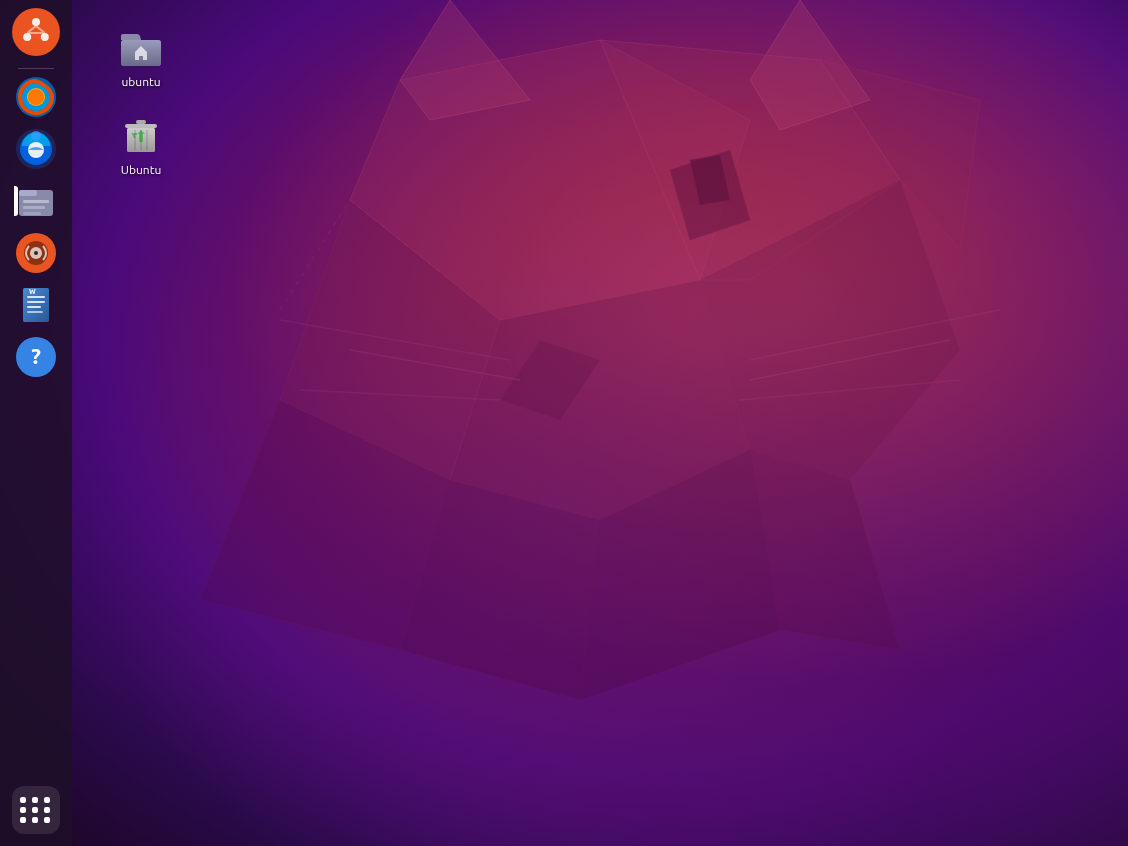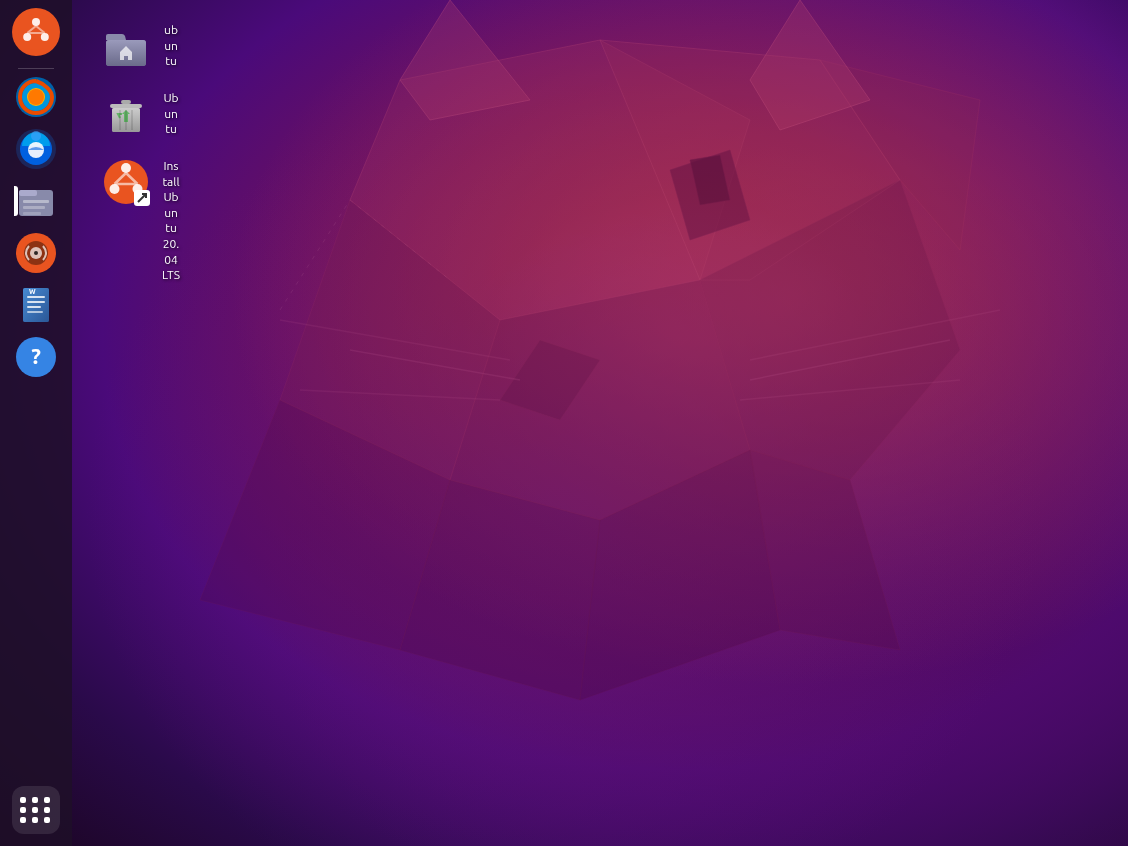--- a/index.html
+++ b/index.html
@@ -95,25 +95,27 @@
       left: 80px;
       padding: 16px;
       display: flex;
       flex-direction: column;
       gap: 8px;
       z-index: 50;
     }
 
     .desktop-icon {
       display: flex;
+      flex-direction: column;
+      align-items: center;
       width: 90px;
       padding: 6px;
       border-radius: 6px;
       cursor: pointer;
-      gap: 12px;
+      gap: 4px;
     }
 
     .desktop-icon .icon-img {
       width: 48px;
       height: 48px;
       display: flex;
       align-items: center;
       justify-content: center;
       position: relative;
     }
@@ -358,36 +360,13 @@
         <path d="M18 28 L16 24 L20 24" fill="none" stroke="#4caf50" stroke-width="2" opacity="0.8"></path>
 
         <line x1="18" y1="20" x2="18" y2="40" stroke="rgba(0,0,0,0.15)" stroke-width="1.5"></line>
         <line x1="24" y1="20" x2="24" y2="40" stroke="rgba(0,0,0,0.15)" stroke-width="1.5"></line>
         <line x1="30" y1="20" x2="30" y2="40" stroke="rgba(0,0,0,0.15)" stroke-width="1.5"></line>
       </svg>
     </div>
     <span class="icon-label">Ubuntu</span>
   </div>
 
-  <div class="desktop-icon">
-    <div class="icon-img" style="position:relative;">
-      <svg width="48" height="48" viewBox="0 0 48 48">
-
-        <circle cx="24" cy="24" r="22" fill="#e95420"></circle>
-
-        <circle cx="24" cy="10" r="5" fill="white" opacity="0.9"></circle>
-        <circle cx="35.5" cy="31" r="5" fill="white" opacity="0.9"></circle>
-        <circle cx="12.5" cy="31" r="5" fill="white" opacity="0.9"></circle>
-        <path d="M24 15 L35.5 26 M24 15 L12.5 26 M35.5 26 L12.5 26" stroke="white" stroke-width="2.5" fill="none" opacity="0.6"></path>
-      </svg>
-
-      <div style="position:absolute;bottom:0;right:0;width:16px;height:16px;background:white;border-radius:3px;display:flex;align-items:center;justify-content:center;">
-        <svg width="12" height="12" viewBox="0 0 12 12">
-          <path d="M2 10 L10 2 M6 2 L10 2 L10 6" stroke="#333" stroke-width="2" fill="none"></path>
-        </svg>
-      </div>
-    </div>
-    <span class="icon-label">
-      <span>Install Ubuntu</span><br>
-      <span>20.04 LTS</span>
-    </span>
-  </div>
 </div>
 
 </body></html>

